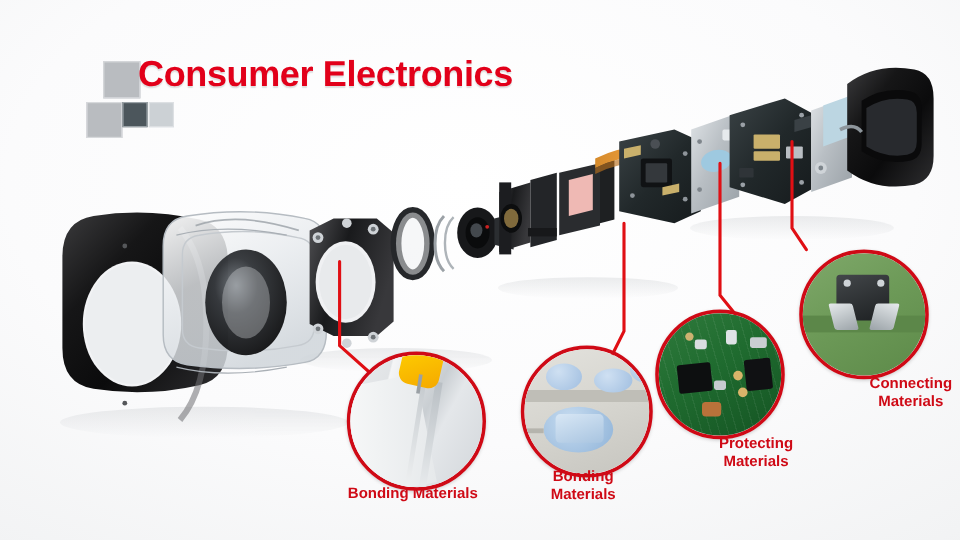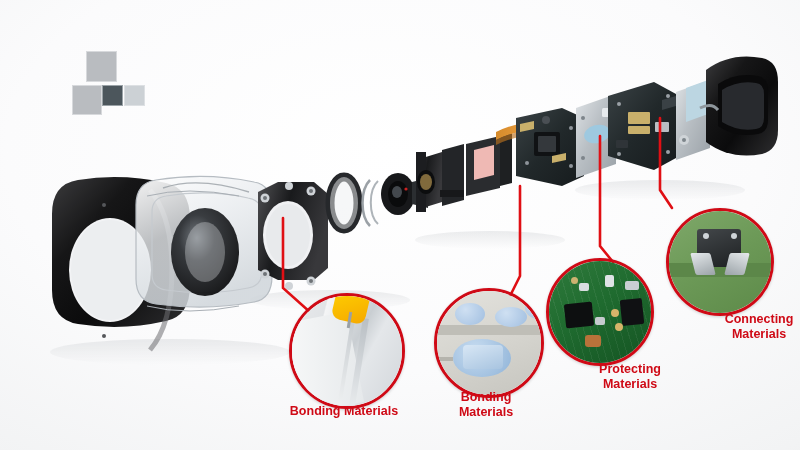--- a/index.html
+++ b/index.html
@@ -67,20 +67,21 @@
 
 <div id="stage">
 
   <div>
     <div class="logo-sq" id="logo-sq-top"></div>
     <div class="logo-sq" id="logo-sq-bottomleft"></div>
     <div class="logo-sq" id="logo-sq-dark"></div>
     <div class="logo-sq" id="logo-sq-light"></div>
   </div>
 
+  <div id="page-title">Consumer Electronics</div>
 
   <svg id="assembly" viewBox="0 0 800 450">
     <defs>
       <linearGradient id="blackGloss" x1="0" y1="0" x2="1" y2="1">
         <stop offset="0%" stop-color="#3b3b3d"></stop>
         <stop offset="30%" stop-color="#161617"></stop>
         <stop offset="60%" stop-color="#0b0b0c"></stop>
         <stop offset="100%" stop-color="#2e2e30"></stop>
       </linearGradient>
       <linearGradient id="blackGloss2" x1="0" y1="0" x2="1" y2="0.4">

